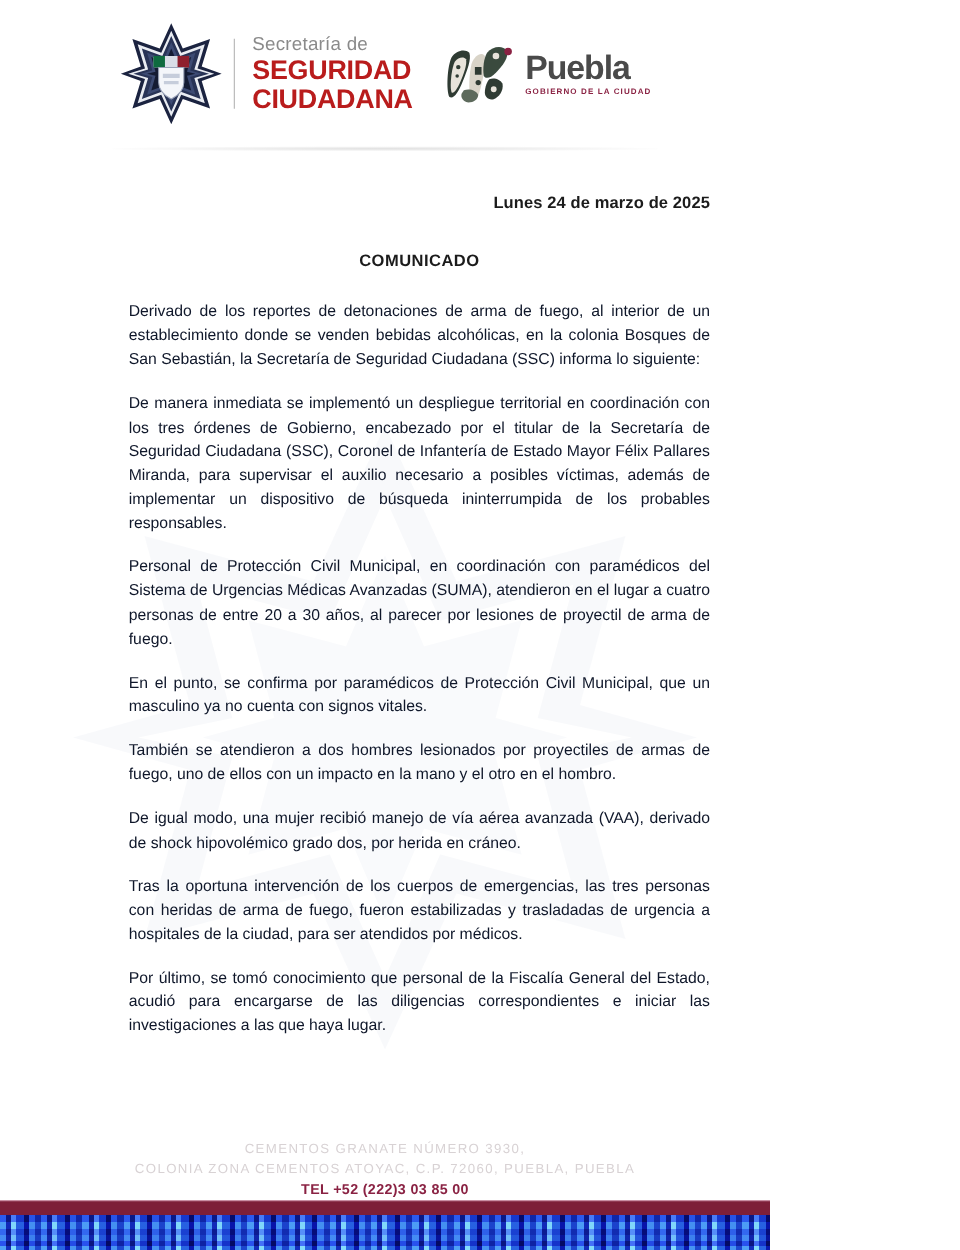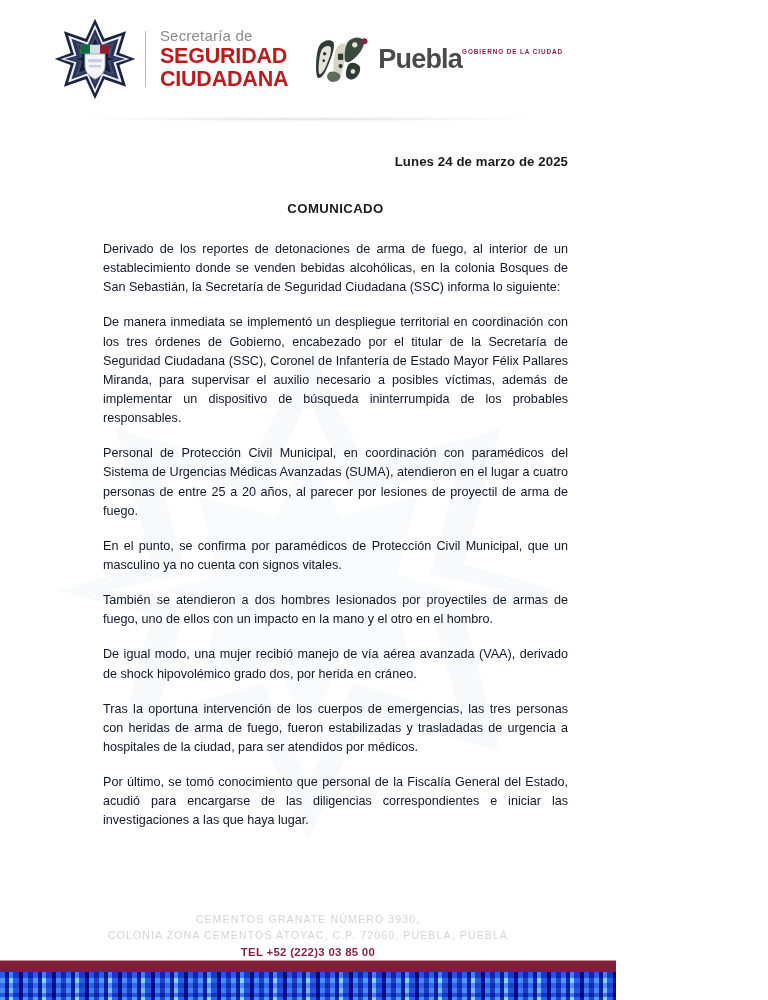--- a/index.html
+++ b/index.html
@@ -82,21 +82,21 @@
     align-items: center;
     margin-left: 26px;
   }
   .puebla-emblem {
     width: 62px;
     height: 52px;
     flex: 0 0 auto;
   }
   .puebla-text {
     display: flex;
-    flex-direction: row;
+    flex-direction: column;
     margin-left: 2px;
   }
   .puebla-name {
     font-size: 27px;
     font-weight: bold;
     color: #4a4a4a;
     letter-spacing: -0.8px;
     line-height: 1;
   }
   .puebla-tag {
@@ -278,21 +278,21 @@
   </div>
   <div class="header-shadow"></div>
 
   <div class="content">
     <div class="doc-date">Lunes 24 de marzo de 2025</div>
     <div class="doc-title">COMUNICADO</div>
 
     <div class="paragraphs">
       <p class="para">Derivado de los reportes de detonaciones de arma de fuego, al interior de un establecimiento donde se venden bebidas alcohólicas, en la colonia Bosques de San Sebastián, la Secretaría de Seguridad Ciudadana (SSC) informa lo siguiente:</p>
       <p class="para">De manera inmediata se implementó un despliegue territorial en coordinación con los tres órdenes de Gobierno, encabezado por el titular de la Secretaría de Seguridad Ciudadana (SSC), Coronel de Infantería de Estado Mayor Félix Pallares Miranda, para supervisar el auxilio necesario a posibles víctimas, además de implementar un dispositivo de búsqueda ininterrumpida de los probables responsables.</p>
-      <p class="para">Personal de Protección Civil Municipal, en coordinación con paramédicos del Sistema de Urgencias Médicas Avanzadas (SUMA), atendieron en el lugar a cuatro personas de entre 25 a 20 años, al parecer por lesiones de proyectil de arma de fuego.</p>
+      <p class="para">Personal de Protección Civil Municipal, en coordinación con paramédicos del Sistema de Urgencias Médicas Avanzadas (SUMA), atendieron en el lugar a cuatro personas de entre 20 a 30 años, al parecer por lesiones de proyectil de arma de fuego.</p>
       <p class="para">En el punto, se confirma por paramédicos de Protección Civil Municipal, que un masculino ya no cuenta con signos vitales.</p>
       <p class="para">También se atendieron a dos hombres lesionados por proyectiles de armas de fuego, uno de ellos con un impacto en la mano y el otro en el hombro.</p>
       <p class="para">De igual modo, una mujer recibió manejo de vía aérea avanzada (VAA), derivado de shock hipovolémico grado dos, por herida en cráneo.</p>
       <p class="para">Tras la oportuna intervención de los cuerpos de emergencias, las tres personas con heridas de arma de fuego, fueron estabilizadas y trasladadas de urgencia a hospitales de la ciudad, para ser atendidos por médicos.</p>
       <p class="para">Por último, se tomó conocimiento que personal de la Fiscalía General del Estado, acudió para encargarse de las diligencias correspondientes e iniciar las investigaciones a las que haya lugar.</p>
     </div>
   </div>
 
   <div class="footer">
     <div class="footer-line">CEMENTOS GRANATE NÚMERO 3930,</div>

